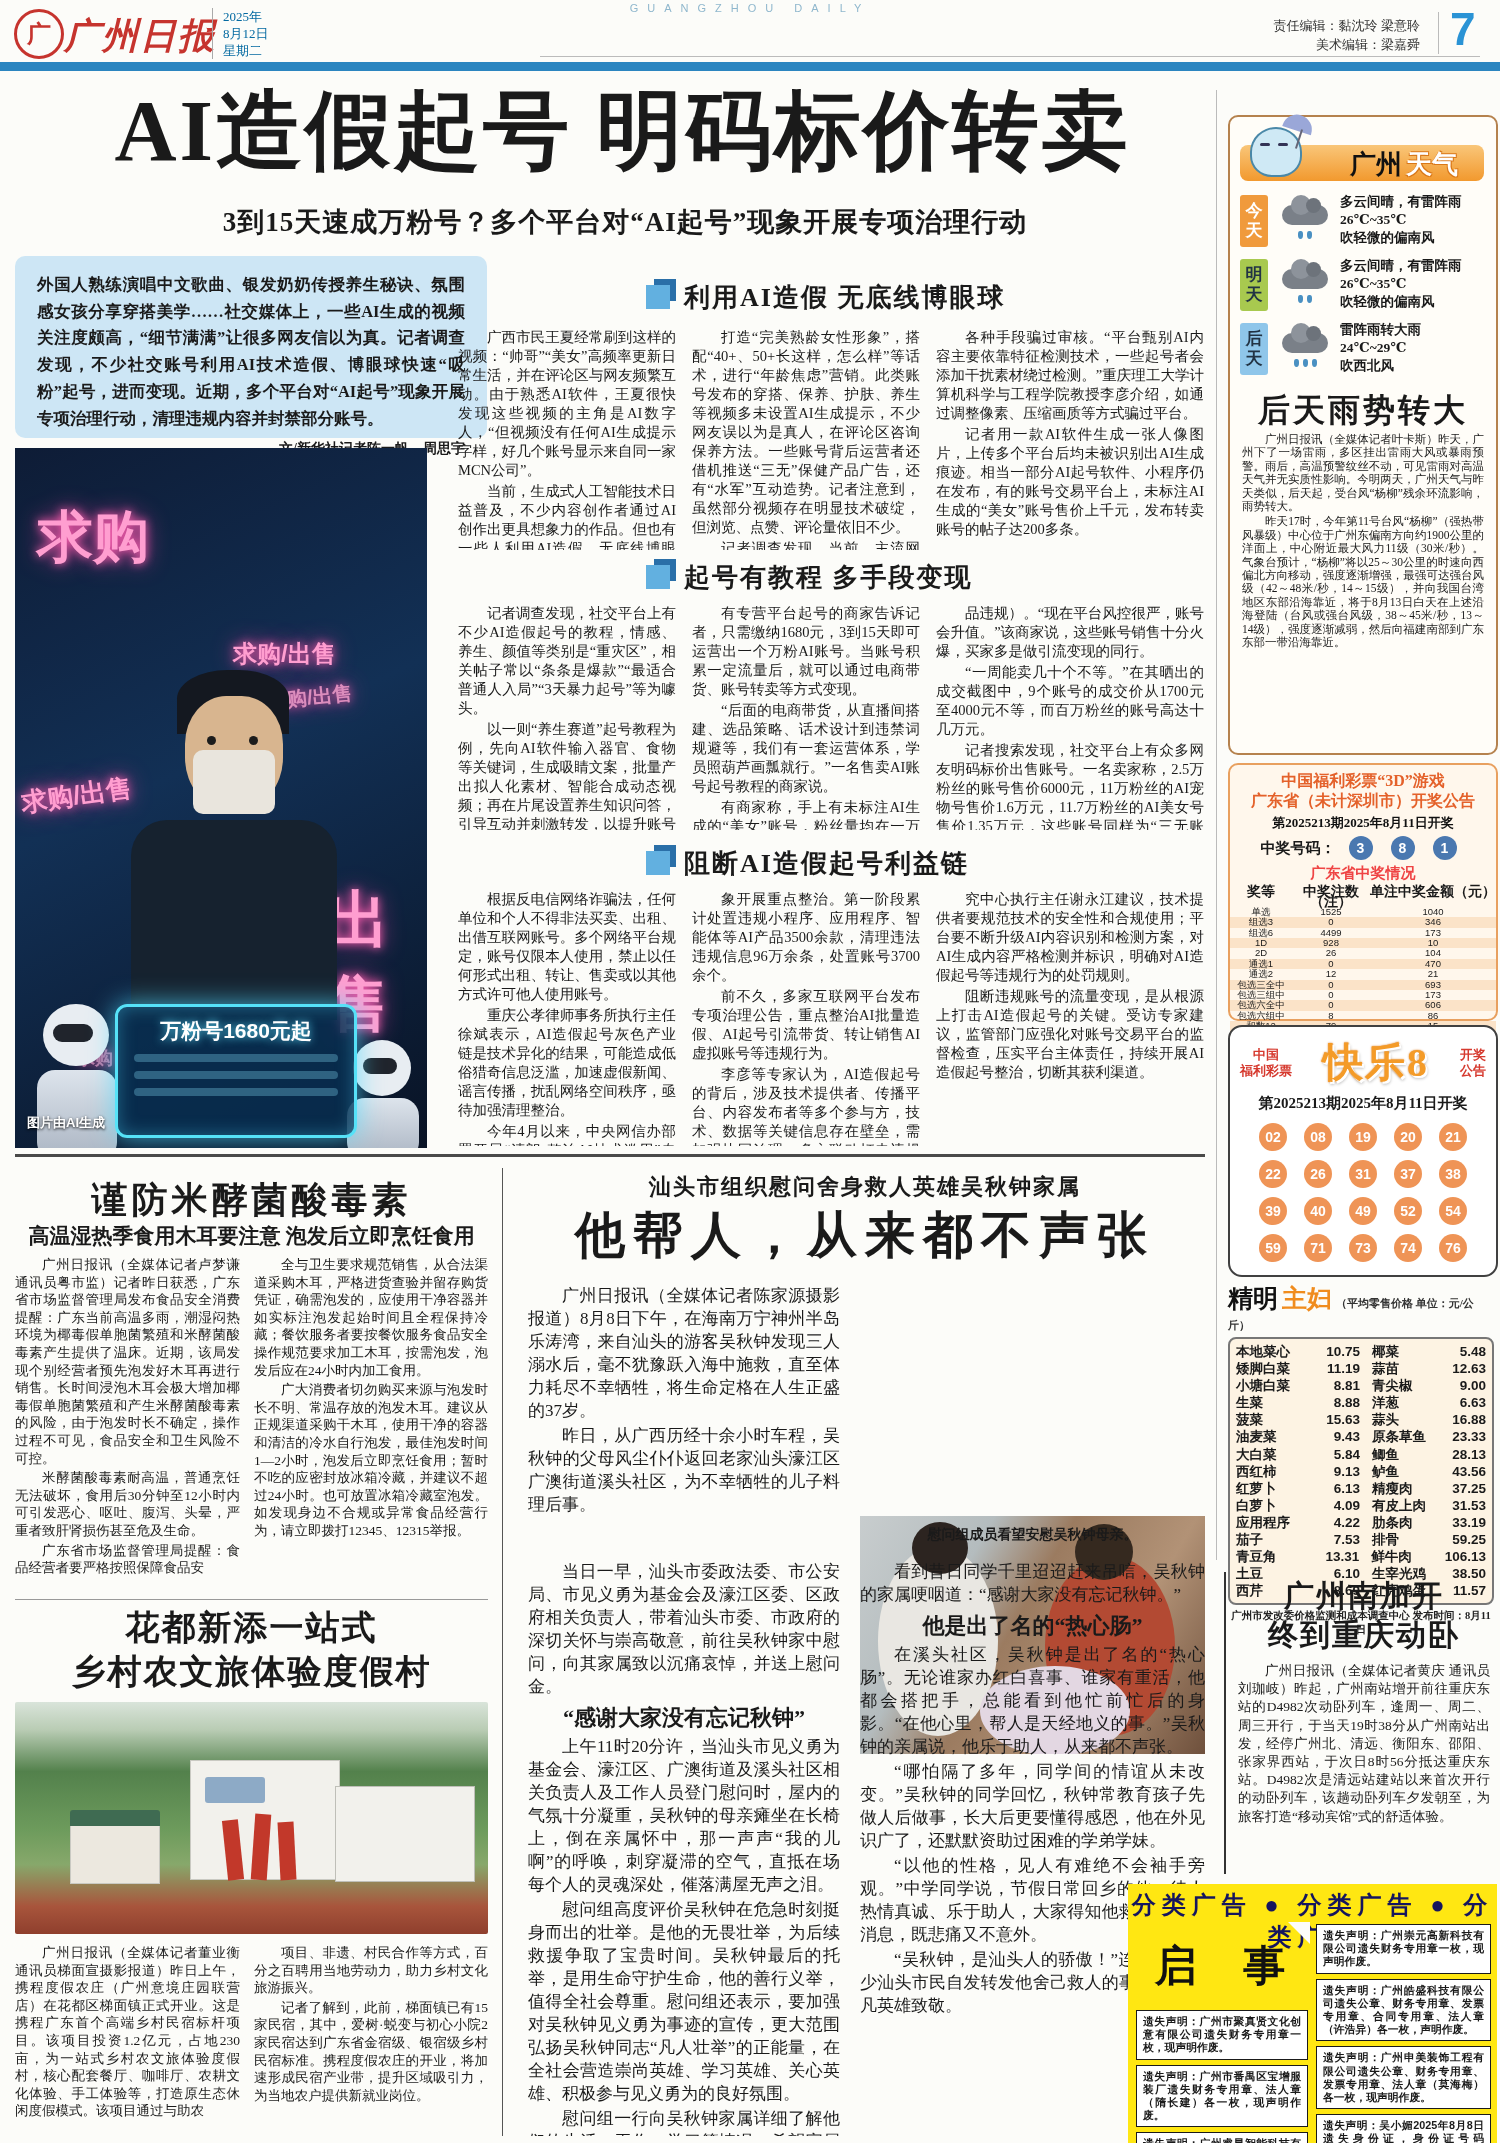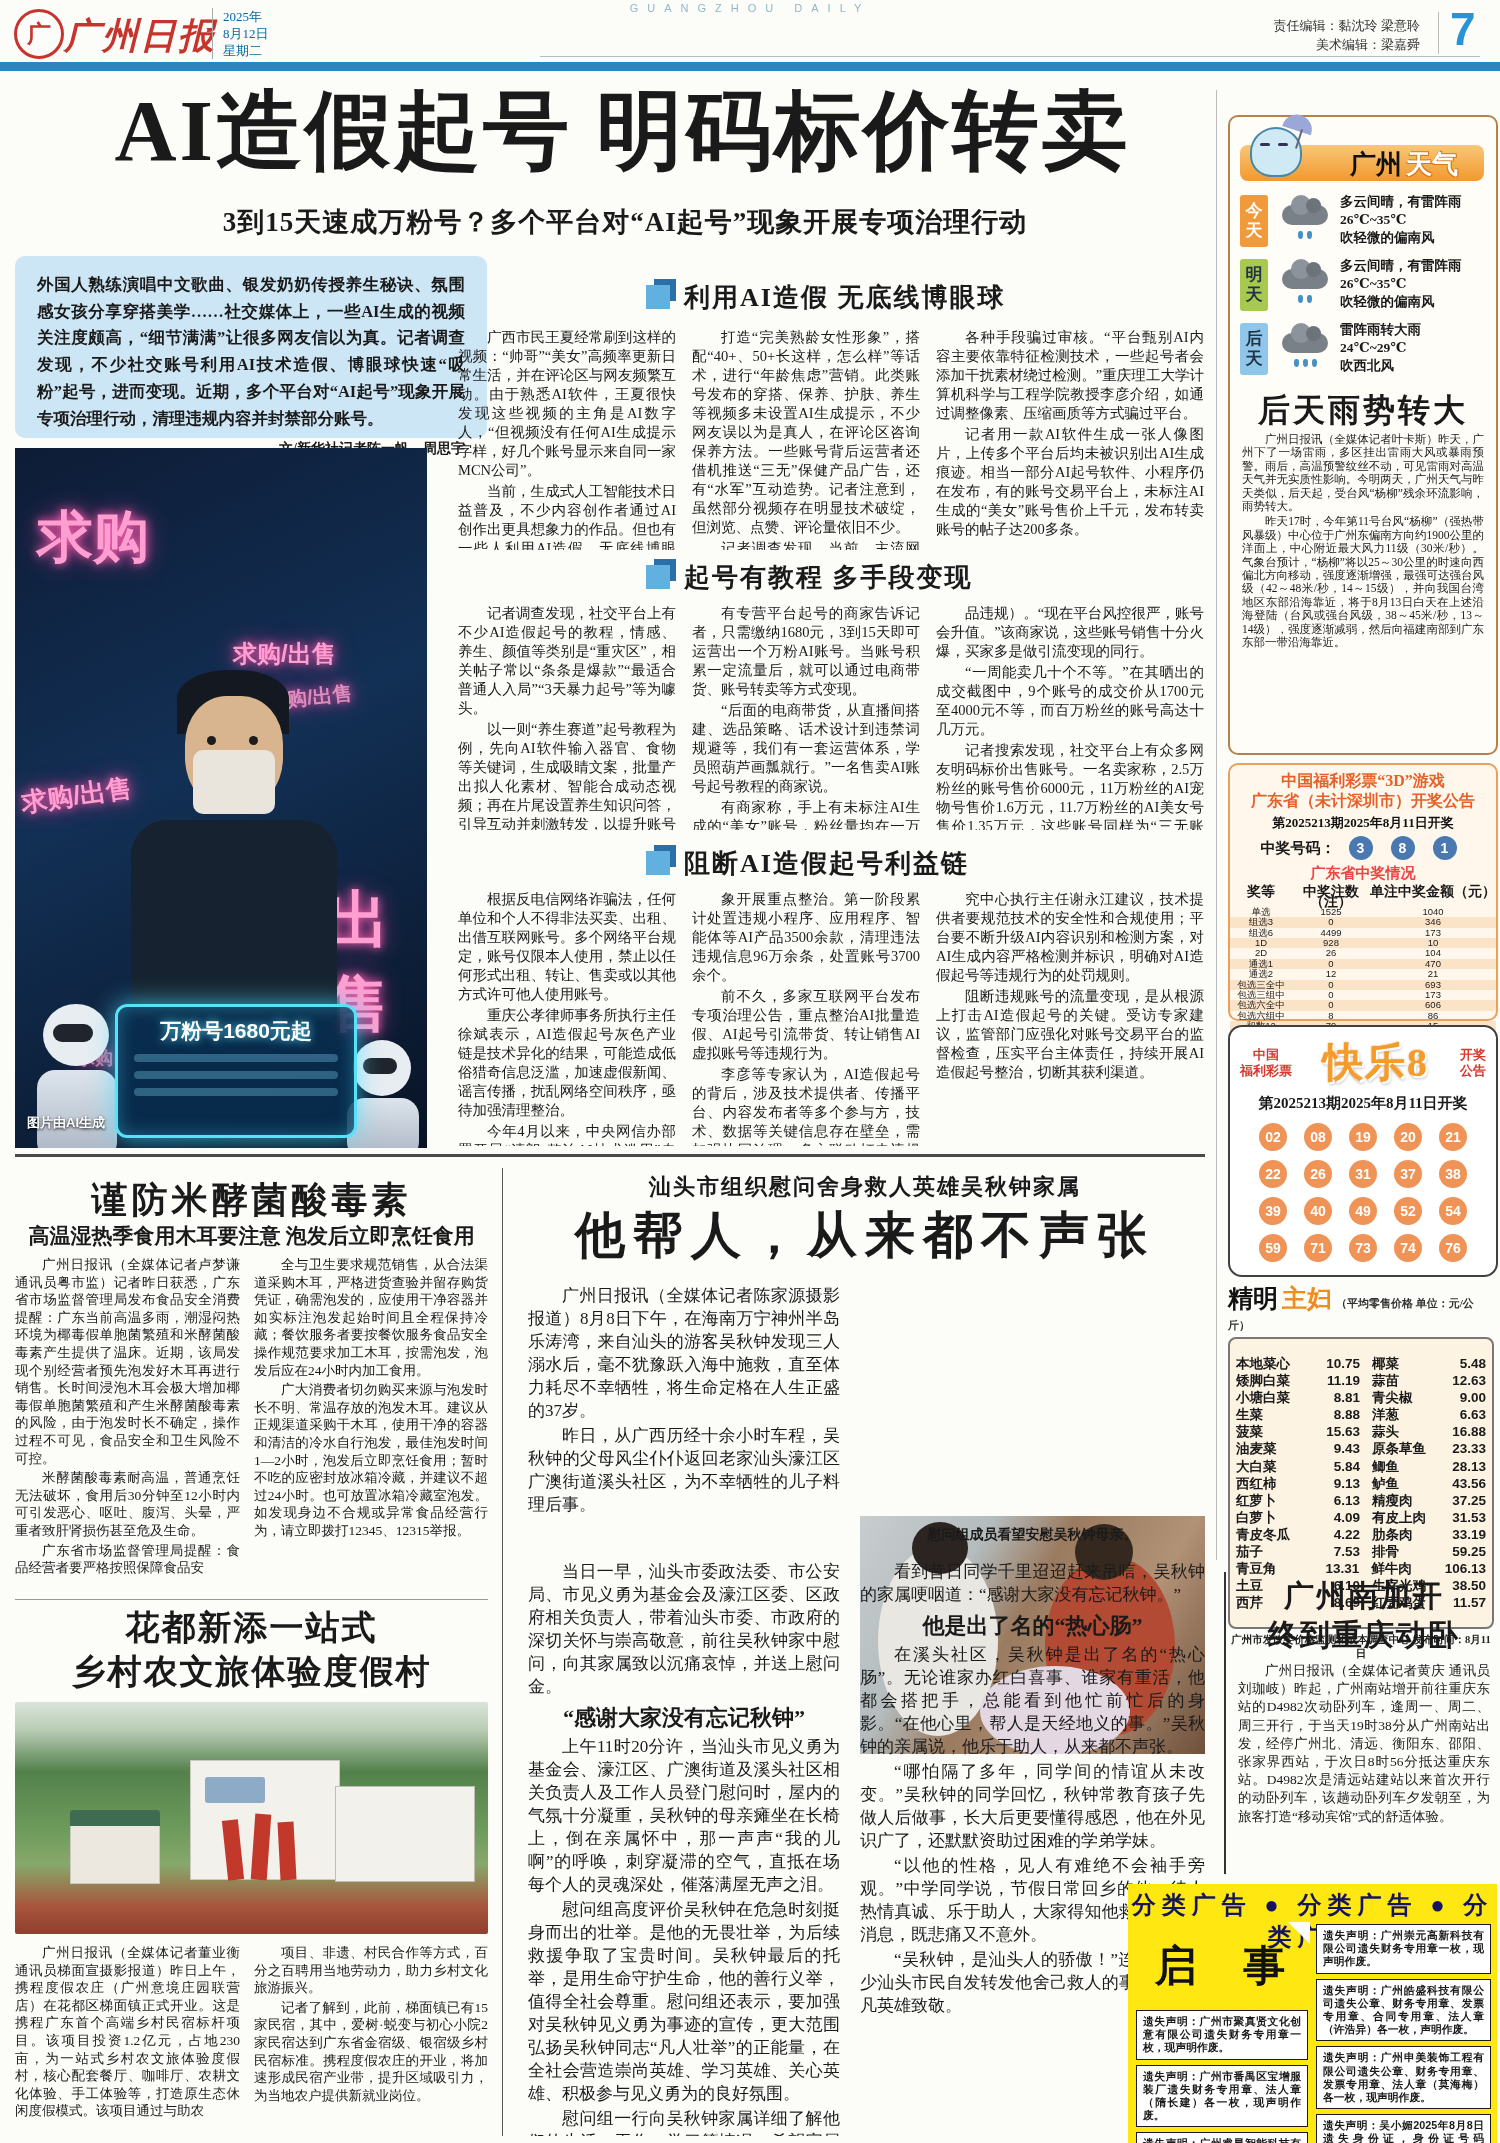--- a/index.html
+++ b/index.html
@@ -98,21 +98,21 @@
   .lot-tr span:nth-child(3){flex:1;text-align:center;}
   .lot-th{font-weight:bold;font-size:14px;}
   .k8-box{border:2px solid #404040;border-radius:14px;background:#fff;}
   .k8-brand{color:#d63a2f;font-size:13px;font-weight:900;line-height:16px;text-align:center;}
   .k8-logo{font-size:40px;font-weight:900;color:#f49b28;text-shadow:2px 2px 0 #fff,0 0 2px #d97718,2px 3px 3px rgba(0,0,0,.25);letter-spacing:2px;}
   .k8-circle{display:flex;width:28px;height:28px;border-radius:50%;background:#ef9456;color:#fff;
     font-weight:900;font-size:14px;align-items:center;justify-content:center;font-family:"Liberation Sans",sans-serif;}
   .pr-title-b{font-size:25px;font-weight:900;color:#111;}
   .pr-title-a{font-size:25px;font-weight:900;color:#f08c1e;}
   .pr-note{font-size:11px;font-weight:bold;color:#333;}
-  .pr-table{border:2px solid #777;border-radius:8px;background:#fdf3e3;padding:16px 6px;
+  .pr-table{border:2px solid #777;border-radius:8px;background:#fdf3e3;padding:4px 6px;
     font-family:"Liberation Sans",sans-serif;}
   .pr-row{display:flex;font-size:13.5px;font-weight:bold;line-height:17.1px;}
   .pr-row span:nth-child(1){width:76px;}
   .pr-row span:nth-child(2){width:48px;text-align:right;}
   .pr-row span:nth-child(3){width:74px;margin-left:12px;}
   .pr-row span:nth-child(4){flex:1;text-align:right;}
   .pr-footer{font-size:10.5px;font-weight:bold;color:#222;}
   .train-headline{font-size:30px;font-weight:900;line-height:39px;letter-spacing:2px;}
   .traintxt{font-size:13.5px;line-height:18.2px;}
   
@@ -570,21 +570,21 @@
           <span>精瘦肉</span>
           <span>37.25</span>
         </div>
         <div class="pr-row">
           <span>白萝卜</span>
           <span>4.09</span>
           <span>有皮上肉</span>
           <span>31.53</span>
         </div>
         <div class="pr-row">
-          <span>青皮冬瓜</span>
+          <span>应用程序</span>
           <span>4.22</span>
           <span>肋条肉</span>
           <span>33.19</span>
         </div>
         <div class="pr-row">
           <span>茄子</span>
           <span>7.53</span>
           <span>排骨</span>
           <span>59.25</span>
         </div>

